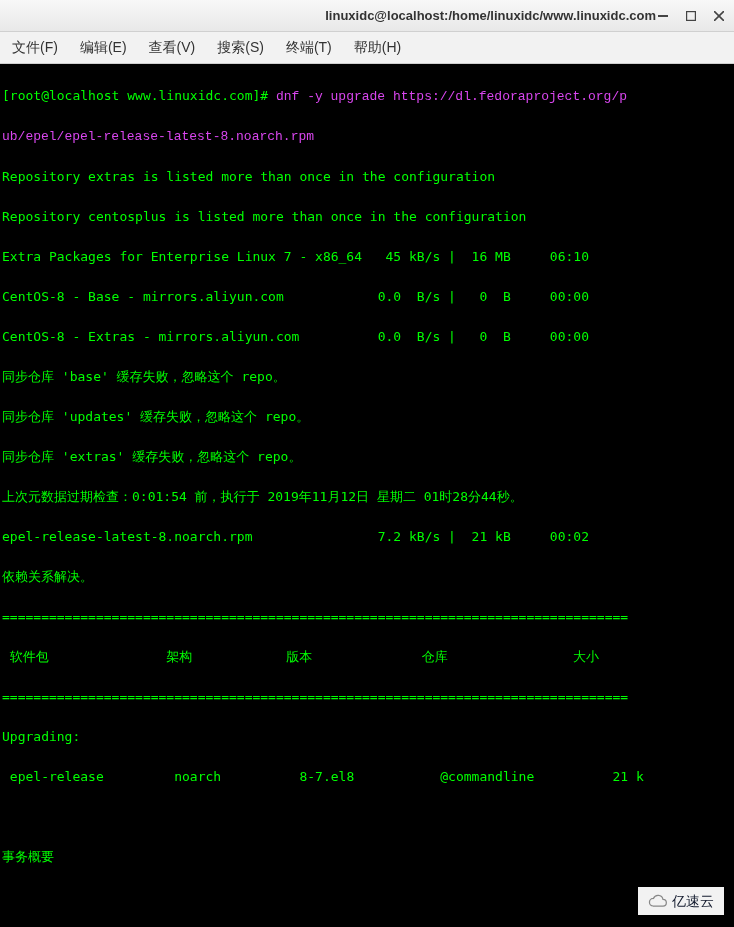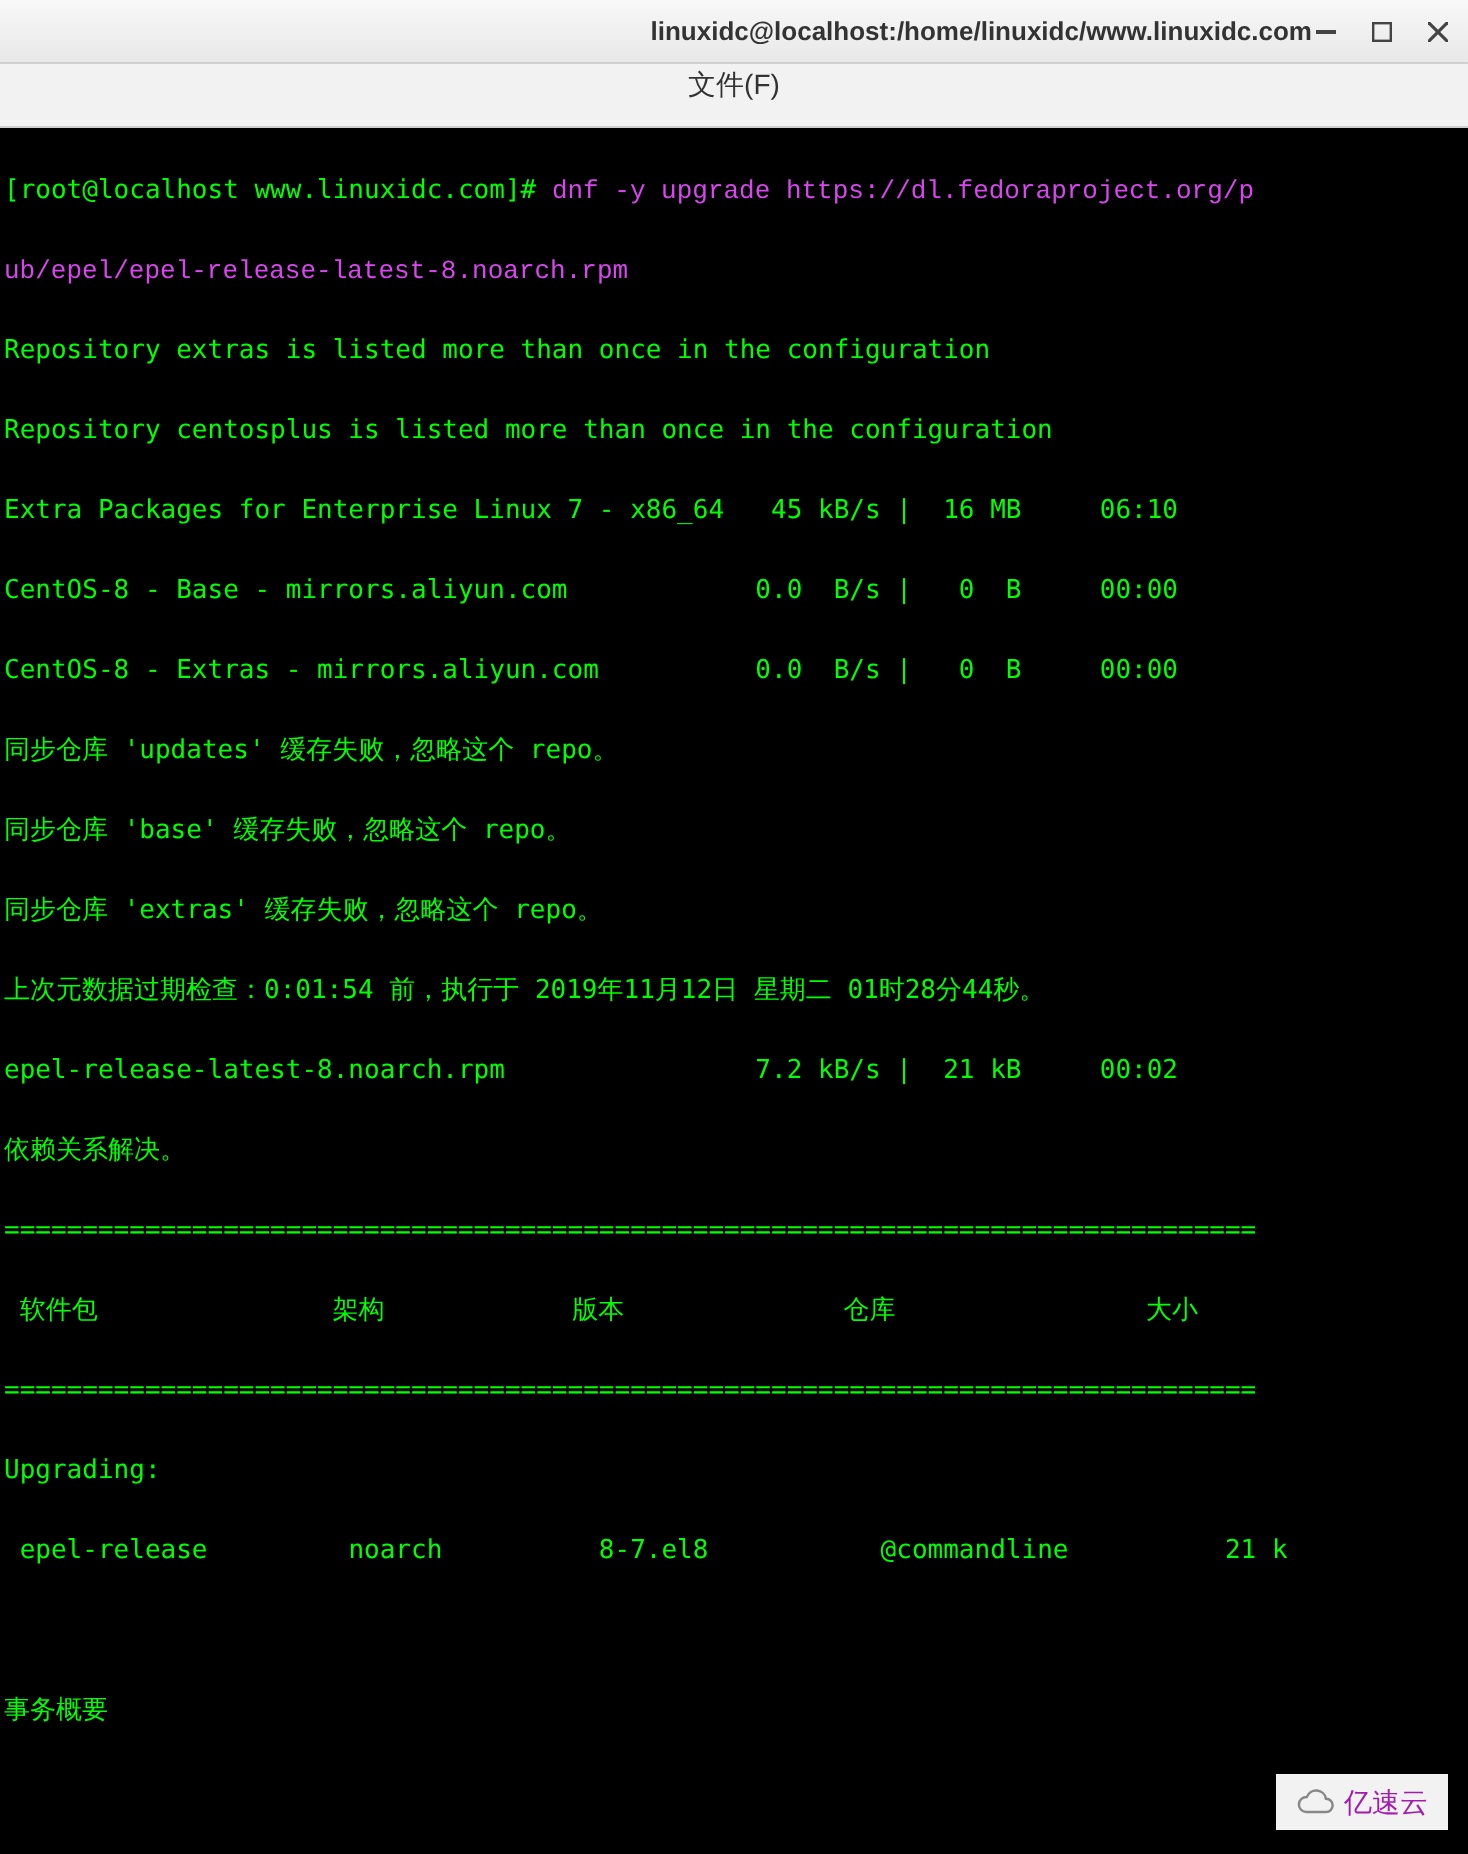--- a/index.html
+++ b/index.html
@@ -46,21 +46,20 @@
     }
     .menubar {
       height: 32px;
       background: #f2f2f2;
       border-bottom: 1px solid #d0d0d0;
       display: flex;
       align-items: center;
       padding: 0 6px;
       font-size: 14px;
       gap: 10px;
-      flex-direction: column;
     }
     .menu-item {
       padding: 2px 6px;
       cursor: pointer;
       color: #333;
     }
     .terminal {
       background: #000;
       height: calc(927px - 64px);
       padding: 2px;
@@ -72,21 +71,21 @@
       position: relative;
     }
     .green { color: #00ff00; }
     .greenb { color: #00ff00; font-weight: normal; }
     .white { color: #d946ef; font-family: Liberation Mono, monospace; }
     .watermark {
       position: absolute;
       right: 10px;
       bottom: 12px;
       background: rgba(255,255,255,0.95);
-      color: #a21caf;
+      color: #0f172a;
       font-size: 14px;
       padding: 4px 10px;
       font-family: sans-serif;
       display: flex;
       align-items: center;
       gap: 4px;
     }
     .watermark svg {
       width: 20px;
       height: 14px;
@@ -128,22 +127,22 @@
 </div>
 
 <div class="terminal">
 <span class="line"><span class="greenb">[root@localhost www.linuxidc.com]# </span><span class="white">dnf -y upgrade https://dl.fedoraproject.org/p</span></span>
 <span class="line white">ub/epel/epel-release-latest-8.noarch.rpm</span>
 <span class="line green">Repository extras is listed more than once in the configuration</span>
 <span class="line green">Repository centosplus is listed more than once in the configuration</span>
 <span class="line green">Extra Packages for Enterprise Linux 7 - x86_64   45 kB/s |  16 MB     06:10</span>
 <span class="line green">CentOS-8 - Base - mirrors.aliyun.com            0.0  B/s |   0  B     00:00</span>
 <span class="line green">CentOS-8 - Extras - mirrors.aliyun.com          0.0  B/s |   0  B     00:00</span>
+<span class="line green">同步仓库 'base' 缓存失败，忽略这个 repo。</span>
 <span class="line green">同步仓库 'updates' 缓存失败，忽略这个 repo。</span>
-<span class="line green">同步仓库 'base' 缓存失败，忽略这个 repo。</span>
 <span class="line green">同步仓库 'extras' 缓存失败，忽略这个 repo。</span>
 <span class="line green">上次元数据过期检查：0:01:54 前，执行于 2019年11月12日 星期二 01时28分44秒。</span>
 <span class="line green">epel-release-latest-8.noarch.rpm                7.2 kB/s |  21 kB     00:02</span>
 <span class="line green">依赖关系解决。</span>
 <span class="line green">================================================================================</span>
 <span class="line green"> 软件包               架构            版本              仓库                大小</span>
 <span class="line green">================================================================================</span>
 <span class="line green">Upgrading:</span>
 <span class="line"><span class="greenb"> epel-release</span><span class="green">         noarch          8-7.el8           @commandline          21 k</span></span>
 <span class="line green"> </span>

